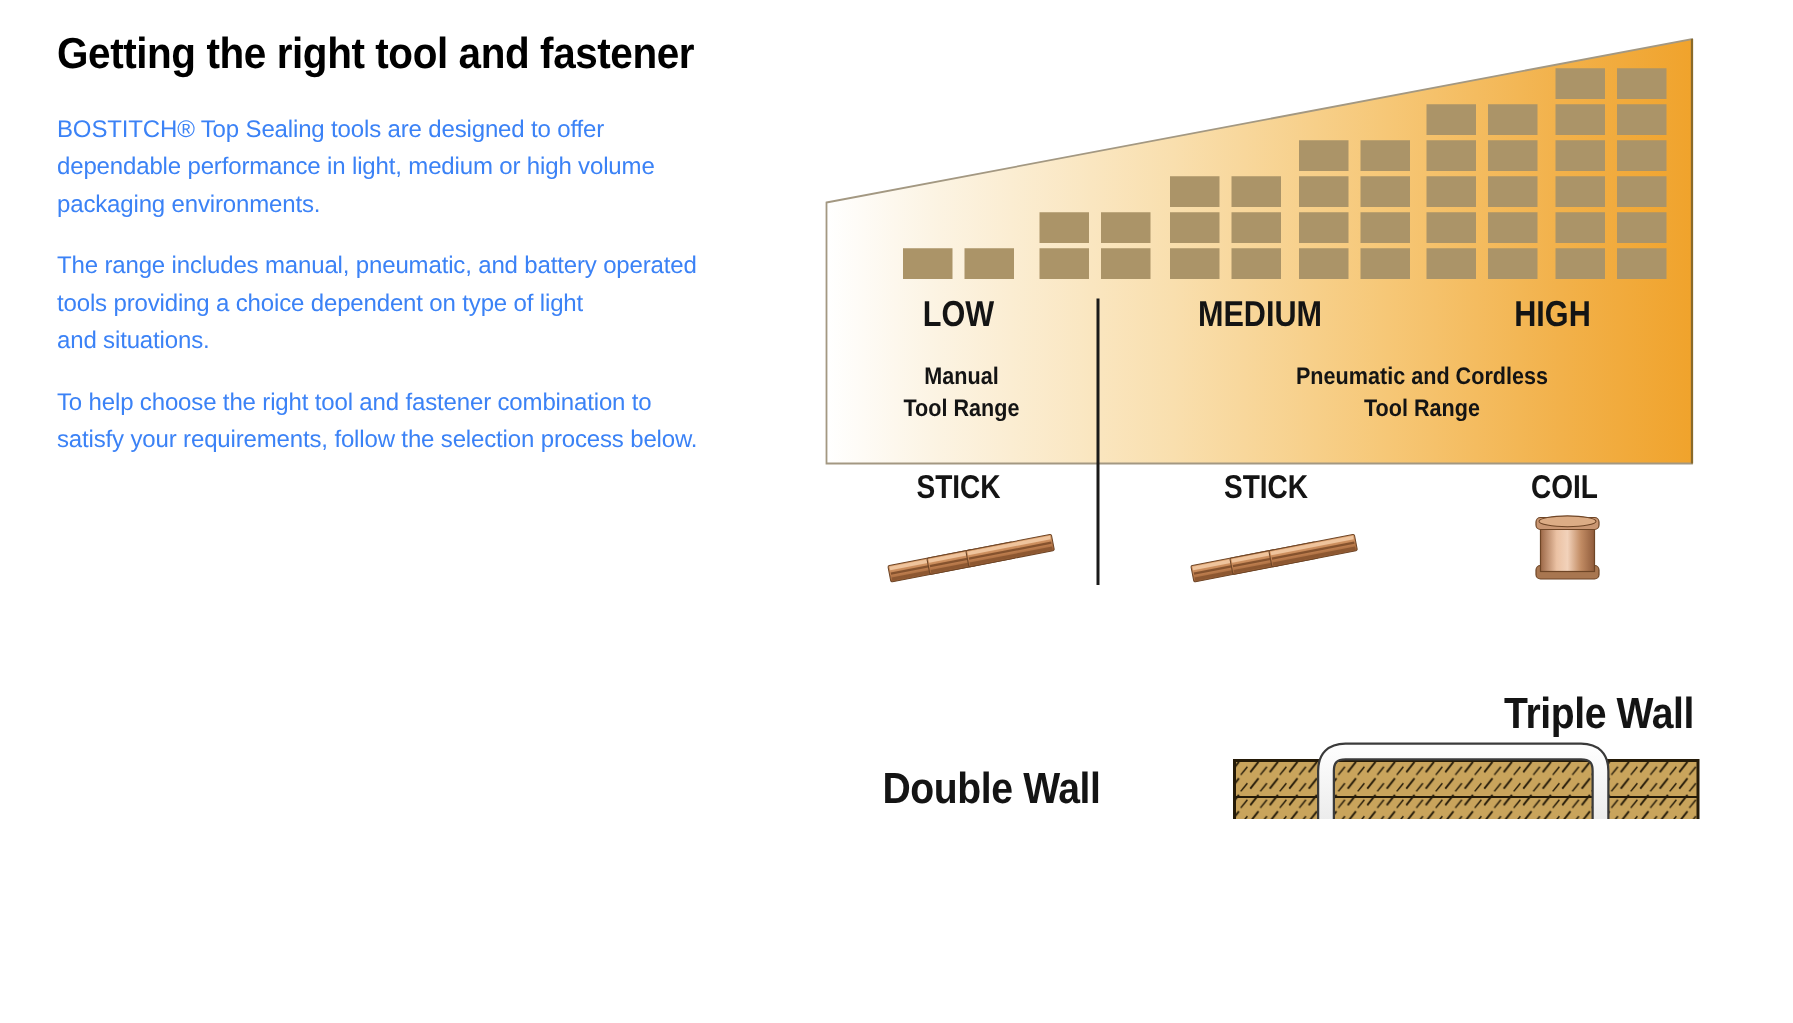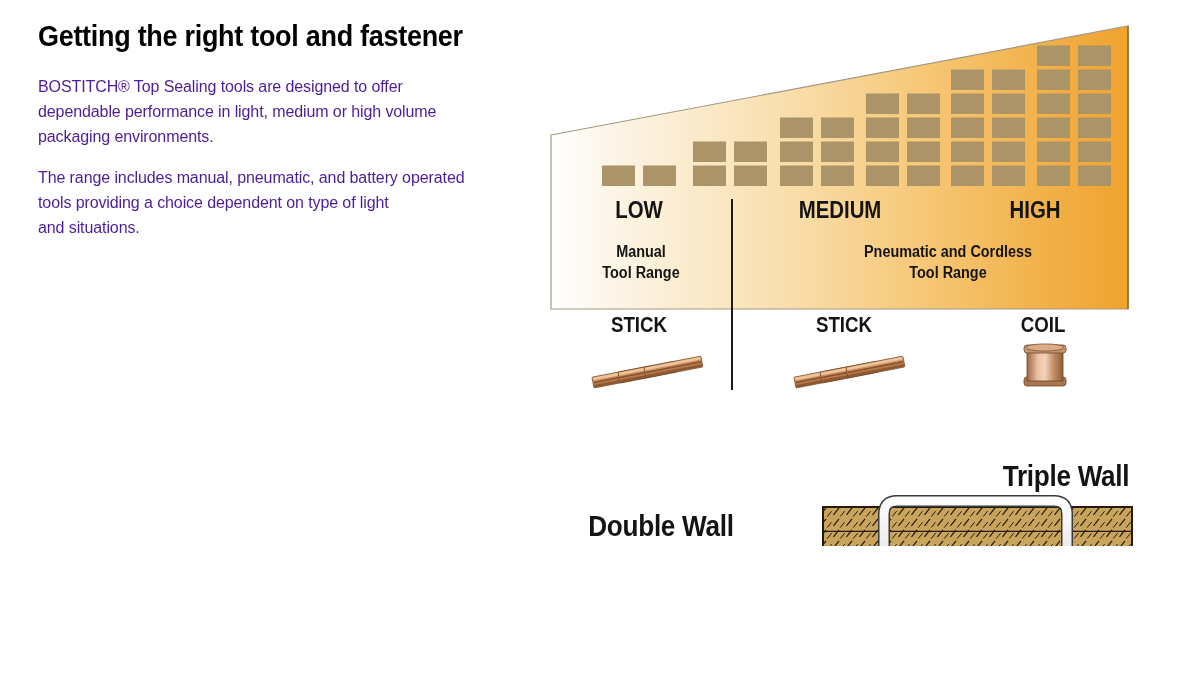--- a/index.html
+++ b/index.html
@@ -4,21 +4,21 @@
 <style>
   html,body{margin:0;padding:0;background:#fff;}
   #page{position:relative;width:1195px;height:546px;background:#fff;overflow:hidden;
         font-family:"Liberation Sans", sans-serif;color:#141414;}
   #gfx{position:absolute;left:0;top:0;}
   .abs{position:absolute;}
   #page-title{left:38px;top:20px;font-size:29px;font-weight:bold;letter-spacing:-0.3px;
               transform:scaleX(.93);transform-origin:0 0;white-space:nowrap;margin:0;color:#000;}
   #intro{left:38px;top:74px;width:520px;}
   #intro p{white-space:pre-line;margin:0 0 16px 0;font-size:16px;line-height:25px;
-           color:#4c1d95;letter-spacing:-0.1px;}
+           color:#3b82f6;letter-spacing:-0.1px;}
   .clabel{position:absolute;font-weight:bold;white-space:nowrap;color:#141414;}
   .lvl{font-size:24px;transform:translateX(-50%) scaleX(.85);}
   .rng{font-size:16px;line-height:21px;text-align:center;white-space:pre-line;
        transform:translateX(-50%) scaleX(.9);}
   .fst{font-size:22px;transform:translateX(-50%) scaleX(.85);}
   .wll{font-size:29px;letter-spacing:-0.3px;transform:translateX(-50%) scaleX(.9);}
 </style>
 </head>
 <body>
 
@@ -191,20 +191,22 @@
 
   <h1 id="page-title" class="abs">Getting the right tool and fastener</h1>
 
   <div id="intro" class="abs">
     <p>BOSTITCH® Top Sealing tools are designed to offer
 dependable performance in light, medium or high volume
 packaging environments.</p>
     <p>The range includes manual, pneumatic, and battery operated
 tools providing a choice dependent on type of light
 and situations.</p>
+    <p>To help choose the right tool and fastener combination to
+satisfy your requirements, follow the selection process below.</p>
   </div>
 
   <div class="clabel lvl" style="left:639px;top:196px">LOW</div>
   <div class="clabel lvl" style="left:840px;top:196px">MEDIUM</div>
   <div class="clabel lvl" style="left:1035px;top:196px">HIGH</div>
 
   <div class="clabel rng" style="left:641px;top:241px">Manual
 Tool Range</div>
   <div class="clabel rng" style="left:948px;top:241px">Pneumatic and Cordless
 Tool Range</div>

